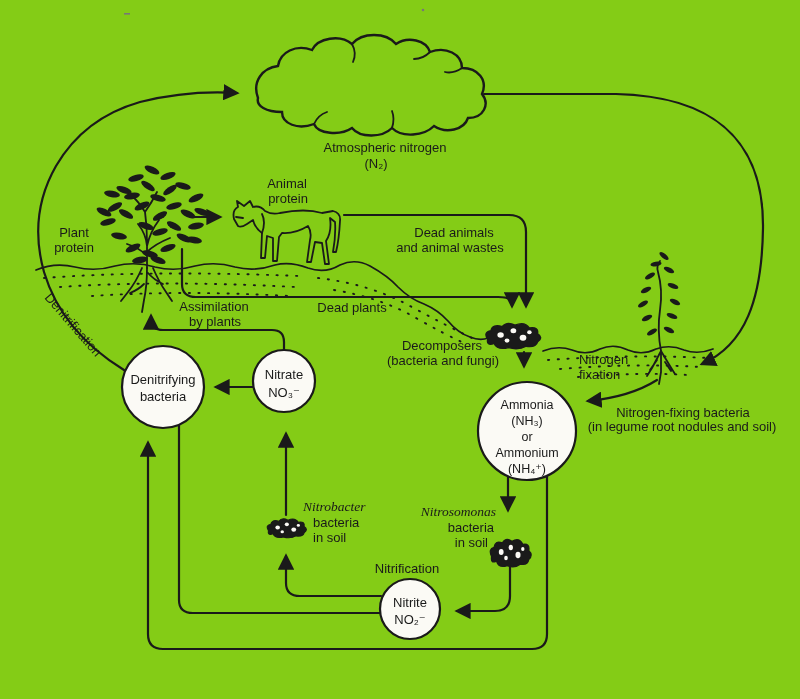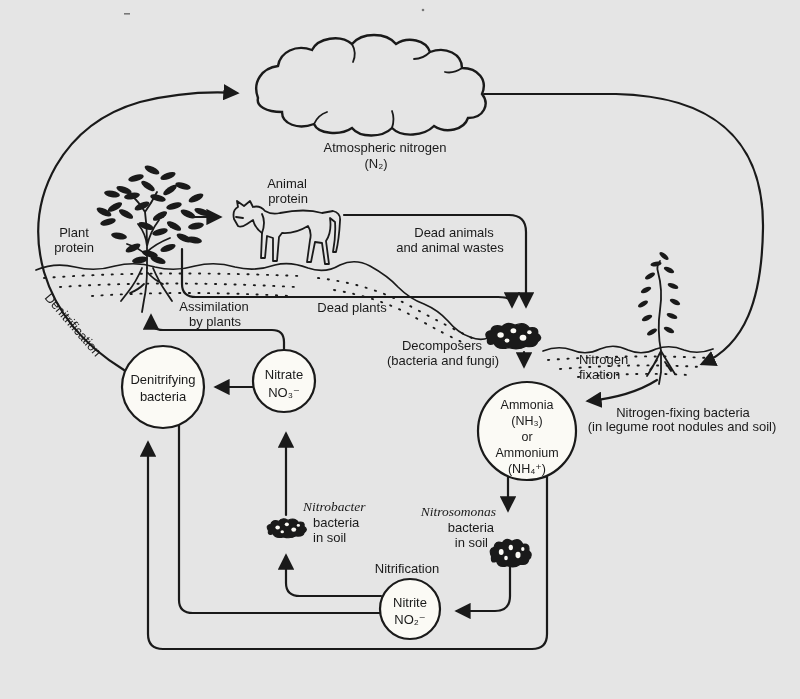--- a/index.html
+++ b/index.html
@@ -1,16 +1,16 @@
 <!DOCTYPE html>
 <html><head>
 <meta charset="utf-8">
 <style>
   html,body{margin:0;padding:0;background:#fbfaf5;}
-  .stage{position:relative;width:800px;height:699px;background:#e5e5e5;overflow:hidden;}
+  .stage{position:relative;width:800px;height:699px;background:#84cc16;overflow:hidden;}
   svg{display:block;}
   text{font-family:"Liberation Sans","DejaVu Sans",sans-serif;fill:#1a1a1a;}
   .lbl{font-size:13px;}
   .lbl-s{font-size:12.5px;}
   .node-lbl{font-size:13px;}
   .genus{font-family:"Liberation Serif","DejaVu Serif",serif;font-style:italic;font-size:13.5px;}
   .mid{text-anchor:middle;}
   .end{text-anchor:end;}
   .ln{stroke:#1a1a1a;stroke-width:2.2;fill:none;stroke-linecap:round;}
   .fig{stroke:#1a1a1a;stroke-width:1.8;fill:none;stroke-linecap:round;stroke-linejoin:round;}

